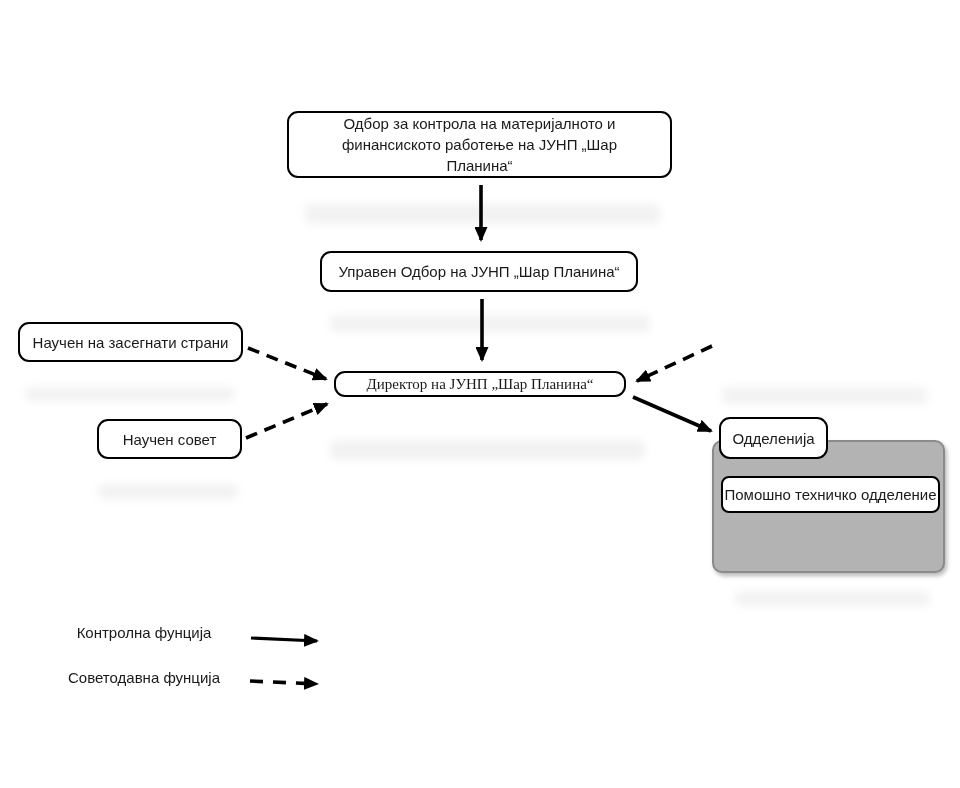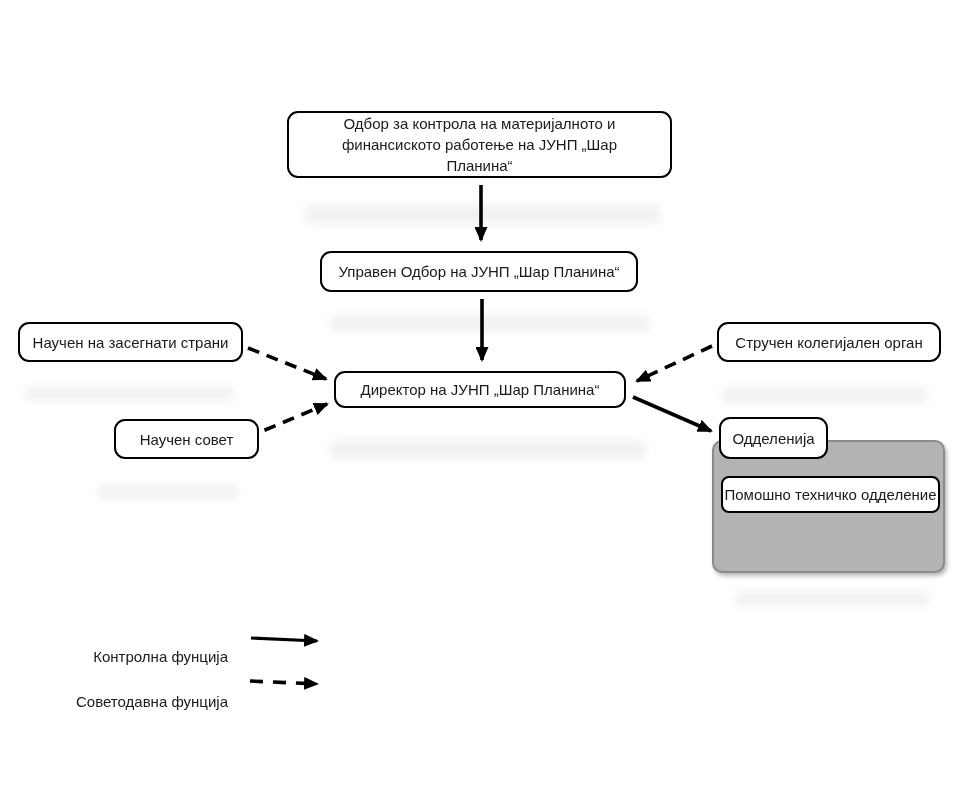--- a/index.html
+++ b/index.html
@@ -48,23 +48,22 @@
     border:2px solid var(--box-border);
     border-radius:8px;
     display:flex;align-items:center;justify-content:center;
     text-align:center;font-size:15px;box-sizing:border-box;
     z-index:2;
   }
   .legend-label{
     position:absolute;
     font-size:15px;
     width:168px;
-    text-align:right;
+    text-align:center;
     white-space:nowrap;
-    margin-top:24px;
   }
   .ghost{
     position:absolute;
     background:rgba(0,0,0,0.05);
     filter:blur(4px);
     border-radius:6px;
     z-index:0;
   }
   svg.arrows{
     position:absolute;left:0;top:0;z-index:2;
@@ -108,35 +107,32 @@
 
   <div class="node multiline" style="left:287px;top:111px;width:385px;height:67px;">
     <span>Одбор за контрола  на материјалното и</span>
     <span>финансиското работење на ЈУНП „Шар Планина“</span>
   </div>
 
   <div class="node" style="left:320px;top:251px;width:318px;height:41px;">
     <span>Управен Одбор на ЈУНП „Шар Планина“</span>
   </div>
 
-  <div class="node" style="left:334px;top:371px;width:292px;height:37px;">
+  <div class="node" style="left:334px;top:371px;width:292px;height:26px;font-family:Liberation Serif, serif;">
     <span>Директор на ЈУНП „Шар Планина“</span>
   </div>
 
   <div class="node" style="left:18px;top:322px;width:225px;height:40px;">
     <span>Научен на засегнати страни</span>
   </div>
 
-  <div class="node" style="left:114px;top:419px;width:145px;height:40px;">
+  <div class="node" style="left:97px;top:419px;width:145px;height:40px;">
     <span>Научен совет</span>
   </div>
 
-  <div class="node" style="left:717px;top:322px;width:224px;height:40px;">
-    <span>Стручен колегијален орган</span>
-  </div>
 
   <div class="node" style="left:719px;top:417px;width:109px;height:42px;">
     <span>Одделенија</span>
   </div>
 
   <div class="group" style="left:712px;top:440px;width:233px;height:133px;"></div>
 
   <div class="subnode" style="left:721px;top:476px;width:219px;height:37px;">
     <span>Помошно техничко одделение</span>
   </div>

